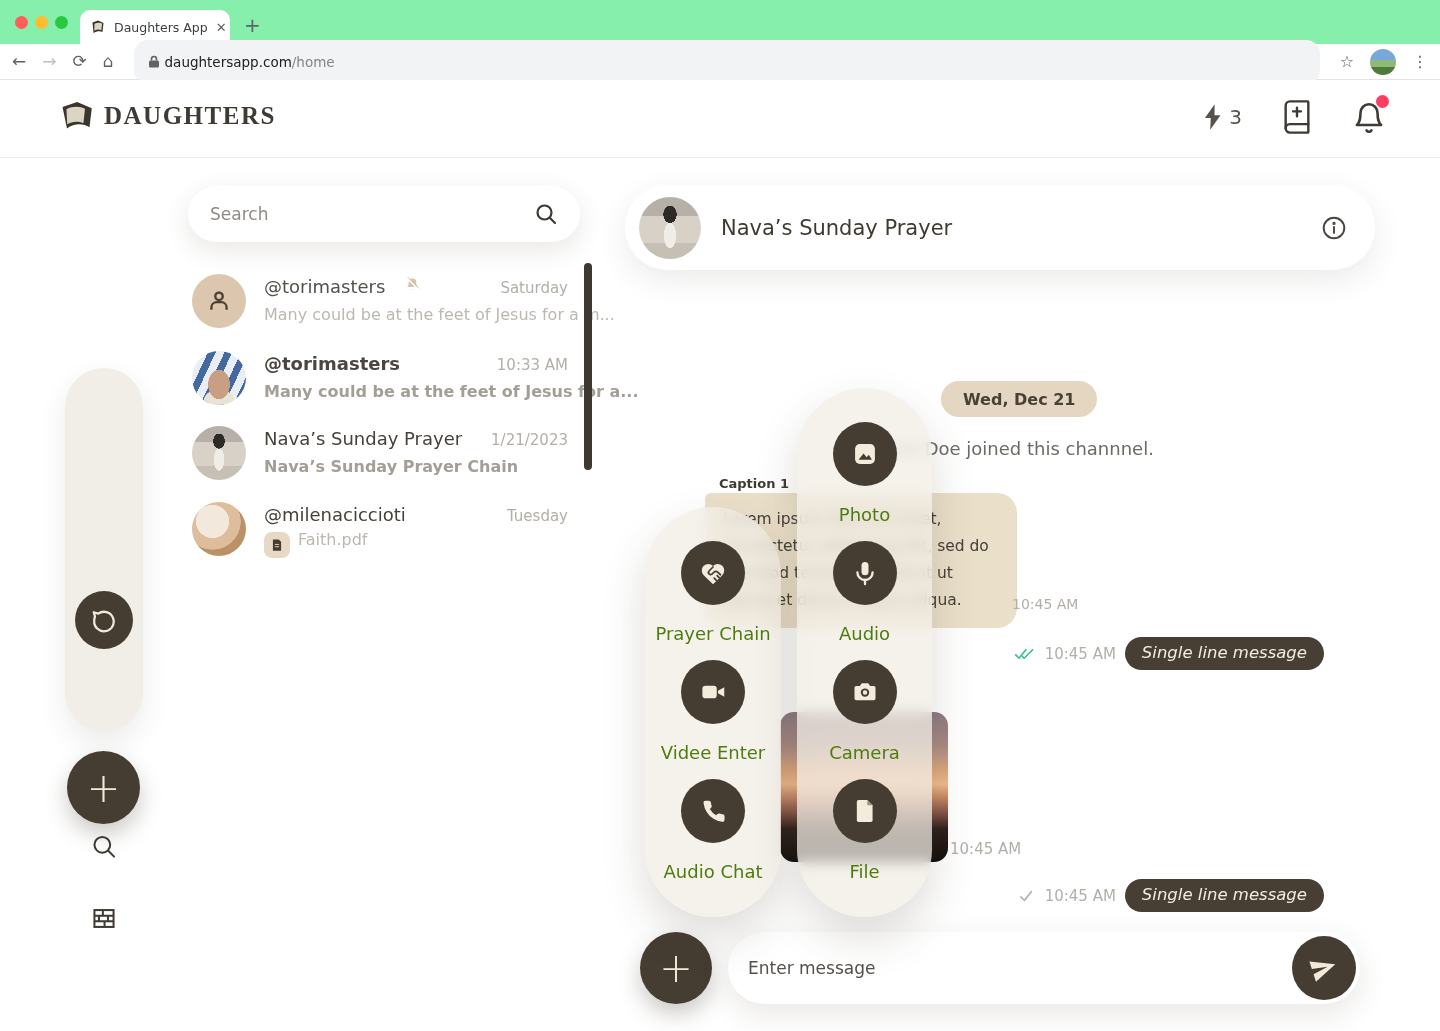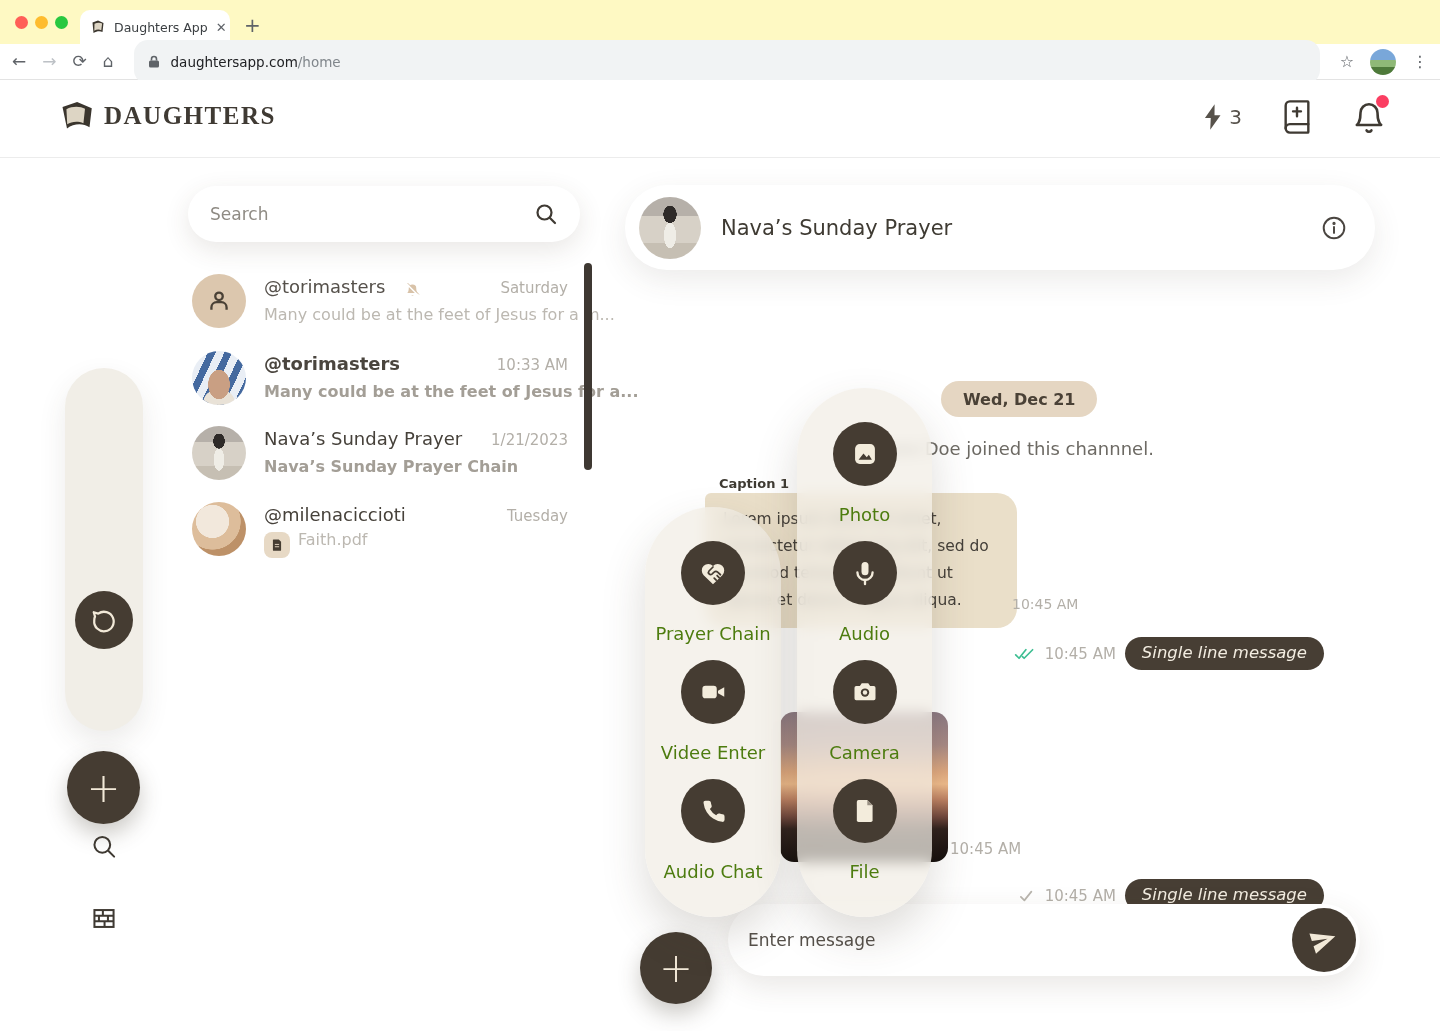--- a/index.html
+++ b/index.html
@@ -4,34 +4,34 @@
 <style>
   :root{
     --accent-dark:#453C32; --cream:#F1EEE7; --bubble:#EADFC9; --chip:#E5D6C2;
     --red:#FB3E62; --green:#3DBE92; --ink:#3F3A33; --muted:#B3AFA8; --muted2:#8E8A83;
   }
   *{box-sizing:border-box; margin:0; padding:0;}
   html,body{width:1440px; height:1031px; overflow:hidden; background:#fff;
     font-family:"DejaVu Sans","Liberation Sans",sans-serif; color:var(--ink);}
 
   
-  .tabstrip{position:absolute; top:0; left:0; width:1440px; height:44px; background:#fef9c3;}
+  .tabstrip{position:absolute; top:0; left:0; width:1440px; height:44px; background:#86efac;}
   .traffic{position:absolute; top:16px; width:13px; height:13px; border-radius:50%;}
   .t-red{left:15px; background:#ff5f57;} .t-yellow{left:35px; background:#febc2e;} .t-green{left:55px; background:#28c840;}
   .tab{position:absolute; left:80px; top:10px; width:150px; height:34px; background:#fff;
     border-radius:10px 10px 0 0; display:flex; align-items:center; padding:0 10px; gap:8px;}
   .tab-title{font-size:12.5px; color:#3c4043; flex:1; white-space:nowrap;}
   .tab-close{font-size:13px; color:#5f6368; cursor:default;}
   .newtab{position:absolute; left:244px; top:13px; font-size:20px; color:#5f6368;}
   .toolbar{position:absolute; top:44px; left:0; width:1440px; height:36px; background:#fff;
     border-bottom:1px solid #e3e3e3; display:flex; align-items:center; padding:0 12px; gap:16px;}
   .nav-glyph{font-size:17px; color:#5f6368; line-height:1;}
   .nav-glyph.dis{color:#bdc1c6;}
   .urlbar{flex:1; height:44px; background:#f1f3f4; border-radius:14px; display:flex; align-items:center;
-    padding:0 14px; gap:11px; margin:0 4px;}
+    padding:0 14px; gap:5px; margin:0 4px;}
   .url-text{font-size:13.5px; color:#202124;}
   .url-path{color:#80868b;}
   .star{font-size:16px; color:#5f6368;}
   .chrome-avatar{width:26px; height:26px; border-radius:50%;
     background:linear-gradient(180deg,#79a7d9 0 42%,#8fb977 42% 68%,#4e7a3a 68%);}
   .kebab{font-size:16px; color:#5f6368; letter-spacing:0;}
 
   
   .appheader{position:absolute; top:80px; left:0; width:1440px; height:78px; background:#fff;
     border-bottom:1px solid #ececec;}
@@ -55,21 +55,21 @@
     box-shadow:0 10px 22px rgba(70,60,45,.28); font-size:40px; color:#F2E9D8; font-weight:300;}
 
   
   .searchbox{position:absolute; left:188px; top:186px; width:392px; height:56px; background:#fff;
     border-radius:28px; box-shadow:0 8px 26px rgba(70,60,45,.12); display:flex; align-items:center; padding:0 22px;}
   .searchbox input{flex:1; border:none; outline:none; font-size:17px; color:#3F3A33; background:transparent;
     font-family:inherit;}
   .searchbox input::placeholder{color:#8f8b84;}
   .clist-item{position:absolute; left:192px; width:388px; height:56px;}
   .c-av{position:absolute; left:0; top:0; width:54px; height:54px; border-radius:50%; overflow:hidden;}
-  .c-name{position:absolute; left:72px; top:2px; font-size:18px; color:#55504a; display:flex; align-items:flex-end; gap:20px;}
+  .c-name{position:absolute; left:72px; top:2px; font-size:18px; color:#55504a; display:flex; align-items:flex-start; gap:20px;}
   .c-name.bold{font-weight:bold; color:#4a453e;}
   .c-time{position:absolute; right:12px; top:5px; font-size:15px; color:var(--muted);}
   .c-prev{position:absolute; left:72px; top:31px; font-size:16px; color:#bcb8b1; white-space:nowrap;}
   .c-prev.bold{font-weight:bold; color:#a39e96;}
   .file-badge{display:inline-flex; width:26px; height:26px; border-radius:8px; background:#E7D9C5;
     align-items:center; justify-content:center; vertical-align:-7px; margin-right:8px;}
   .scrollthumb{position:absolute; left:584px; top:263px; width:8px; height:207px; border-radius:4px; background:#3E3832;}
 
   
   .av-person{background:#DCC7AE; display:flex; align-items:center; justify-content:center;}
@@ -100,21 +100,21 @@
   .sent-time{font-size:15px; color:var(--muted);}
   .sent-pill{background:#473E34; border-radius:17px; padding:6px 17px 8px; font-size:16.5px; color:#F3EDE1;font-style:italic;}
   .attach-img{position:absolute; left:780px; top:712px; width:168px; height:150px; border-radius:14px;
     background:linear-gradient(180deg,#8b7983 0%,#a88a85 22%,#e0a97f 40%,#f0bc8c 48%,#c08364 58%,#6f463c 70%,#2e201c 78%,#120d0b 100%);}
   .img-time{position:absolute; left:950px; top:840px; font-size:15px; color:var(--muted);}
 
   
   .comp-plus{position:absolute; left:640px; top:932px; width:72px; height:72px; border-radius:50%;
     background:var(--accent-dark); display:flex; align-items:center; justify-content:center;
     box-shadow:0 10px 22px rgba(70,60,45,.28); font-size:40px; color:#F2E9D8; font-weight:300;}
-  .composer{position:absolute; left:728px; top:904px; width:632px; height:72px; background:#fff; border-radius:36px;
+  .composer{position:absolute; left:728px; top:932px; width:632px; height:72px; background:#fff; border-radius:36px;
     box-shadow:0 10px 30px rgba(70,60,45,.12); display:flex; align-items:center; padding:0 76px 0 20px;}
   .composer input{flex:1; border:none; outline:none; font-size:17px; background:transparent; font-family:inherit; color:#3F3A33;}
   .composer input::placeholder{color:#55504a;}
   .send-btn{position:absolute; right:4px; top:4px; width:64px; height:64px; border-radius:50%;
     background:var(--accent-dark); display:flex; align-items:center; justify-content:center;}
 
   
   .glass{position:absolute; background:rgba(242,238,230,.74); backdrop-filter:blur(7px);
     -webkit-backdrop-filter:blur(7px); box-shadow:0 20px 44px rgba(70,60,45,.18); border-radius:68px;}
   .menu-left{left:645px; top:507px; width:136px; height:410px;}

